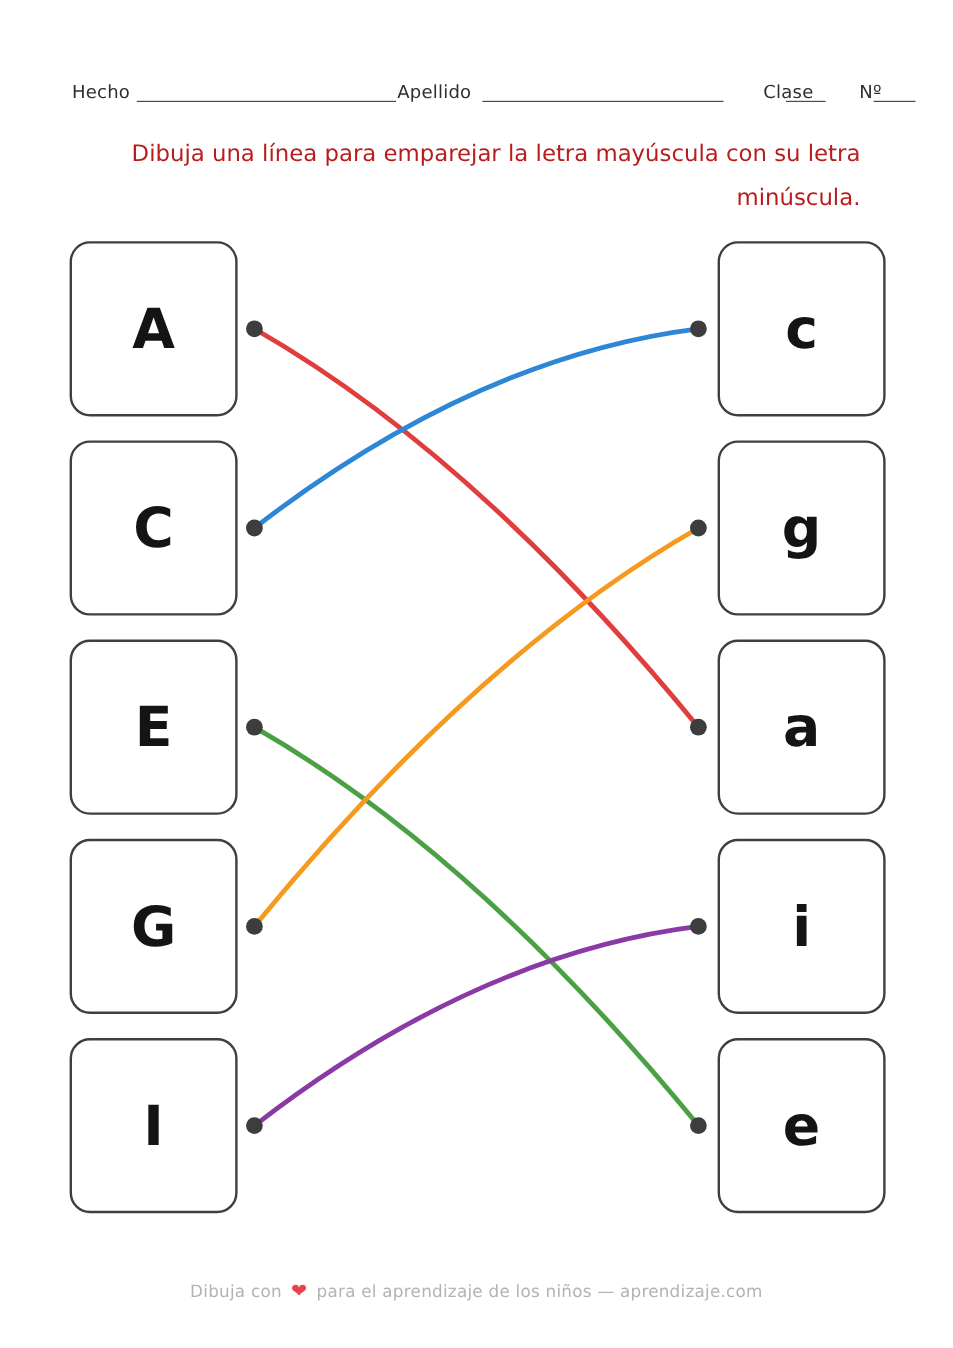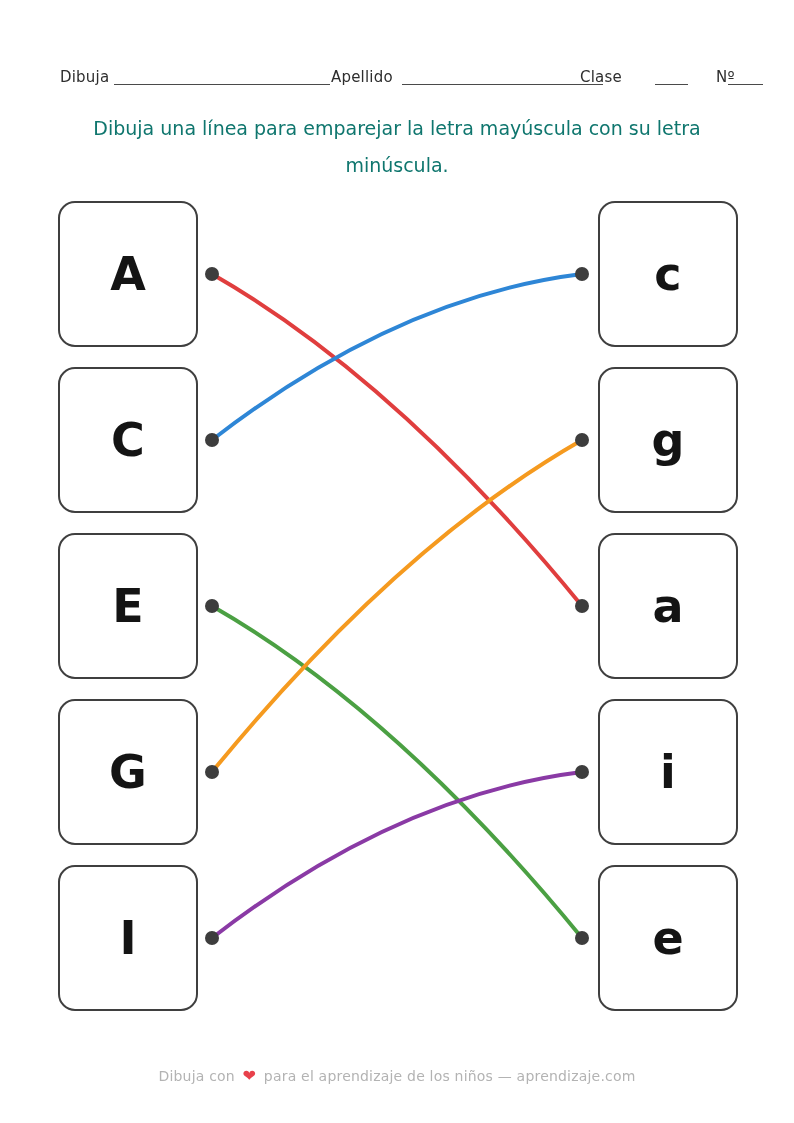--- a/index.html
+++ b/index.html
@@ -30,24 +30,24 @@
     border-bottom: 1px solid #4a4a4a;
     height: 1px;
   }
 
   
   .instructions {
     position: absolute;
     top: 110px;
     left: 77px;
     width: 640px;
-    text-align: center;
+    text-align: right;
     font-size: 19px;
     line-height: 37px;
-    color: #0f766e;
+    color: #b91c1c;
   }
 
   
   .lines-svg { position: absolute; top: 0; left: 0; width: 794px; height: 1123px; }
 
   .letter-box {
     position: absolute;
     width: 140px;
     height: 146px;
     background: #ffffff;
@@ -86,25 +86,25 @@
     font-size: 16px;
     padding: 0 3px;
   }
 </style>
 </head>
 <body>
 
 <div class="page">
 
   <div class="header">
-    <span class="hdr-label" style="left:60px">Dibuja</span>
+    <span class="hdr-label" style="left:60px">Hecho</span>
     <div class="hdr-blank" style="left:114px; width:216px"></div>
     <span class="hdr-label" style="left:331px">Apellido</span>
     <div class="hdr-blank" style="left:402px; width:201px"></div>
-    <span class="hdr-label" style="left:580px">Clase</span>
+    <span class="hdr-label" style="left:636px">Clase</span>
     <div class="hdr-blank" style="left:655px; width:33px"></div>
     <span class="hdr-label" style="left:716px">Nº</span>
     <div class="hdr-blank" style="left:728px; width:35px"></div>
   </div>
 
   <p class="instructions">Dibuja una línea para emparejar la letra mayúscula con su letra minúscula.</p>
 
   <svg class="lines-svg" viewBox="0 0 794 1123">
       <path d="M 212 274 Q 397 380 582 606" fill="none" stroke="#e03e3e" stroke-width="4" stroke-linecap="round"></path>
       <path d="M 212 440 Q 397 297 582 274" fill="none" stroke="#2e86d6" stroke-width="4" stroke-linecap="round"></path>

